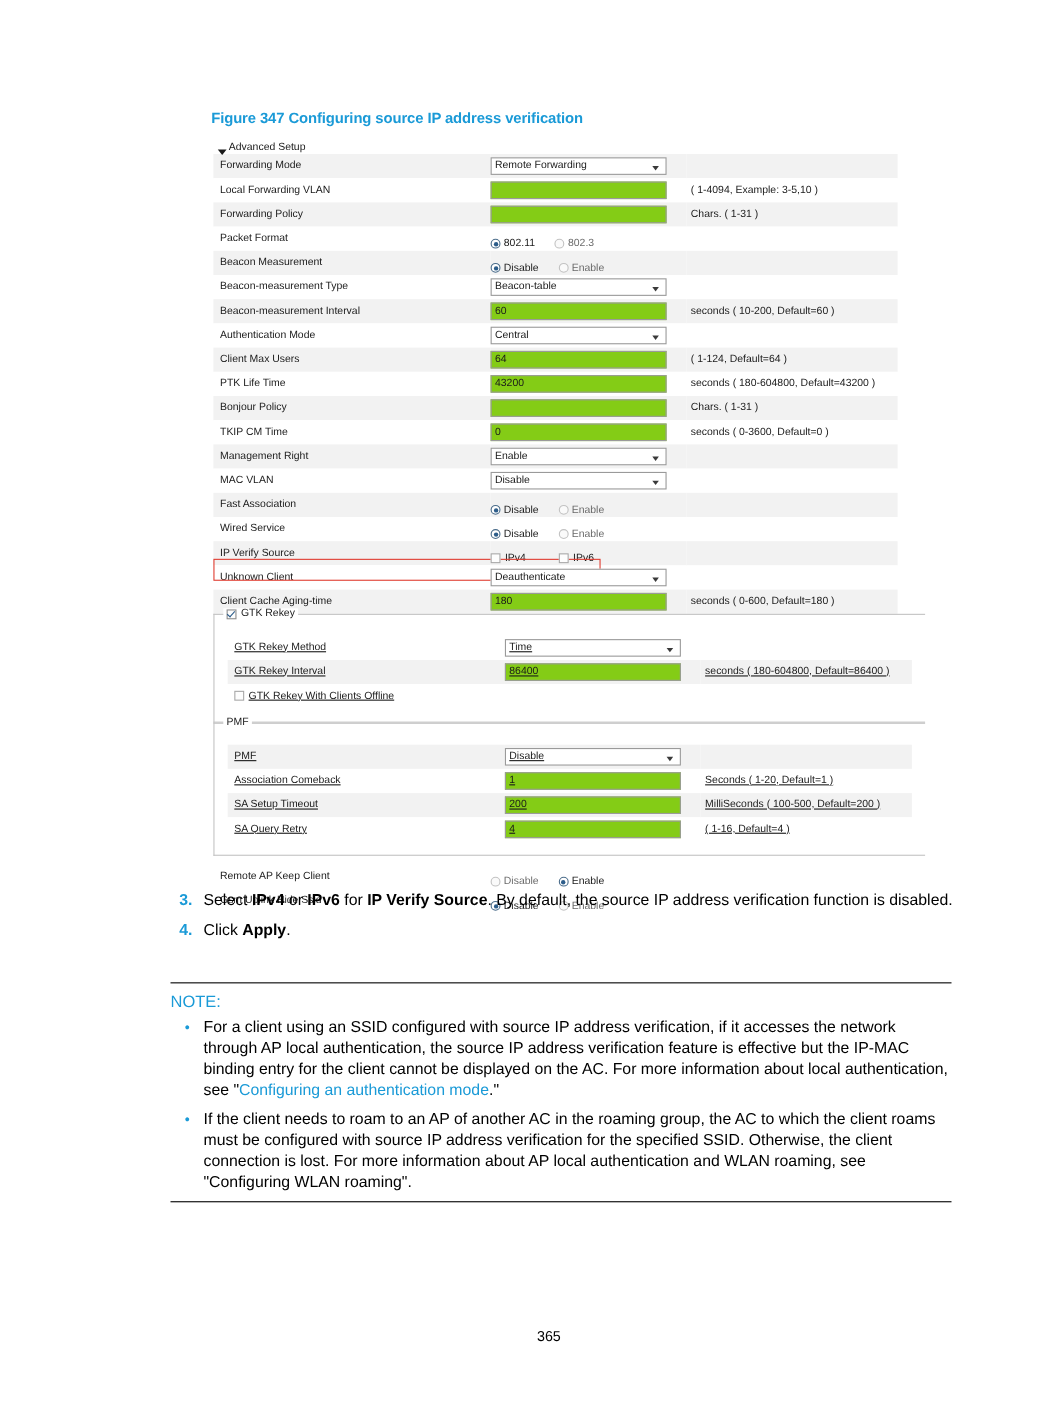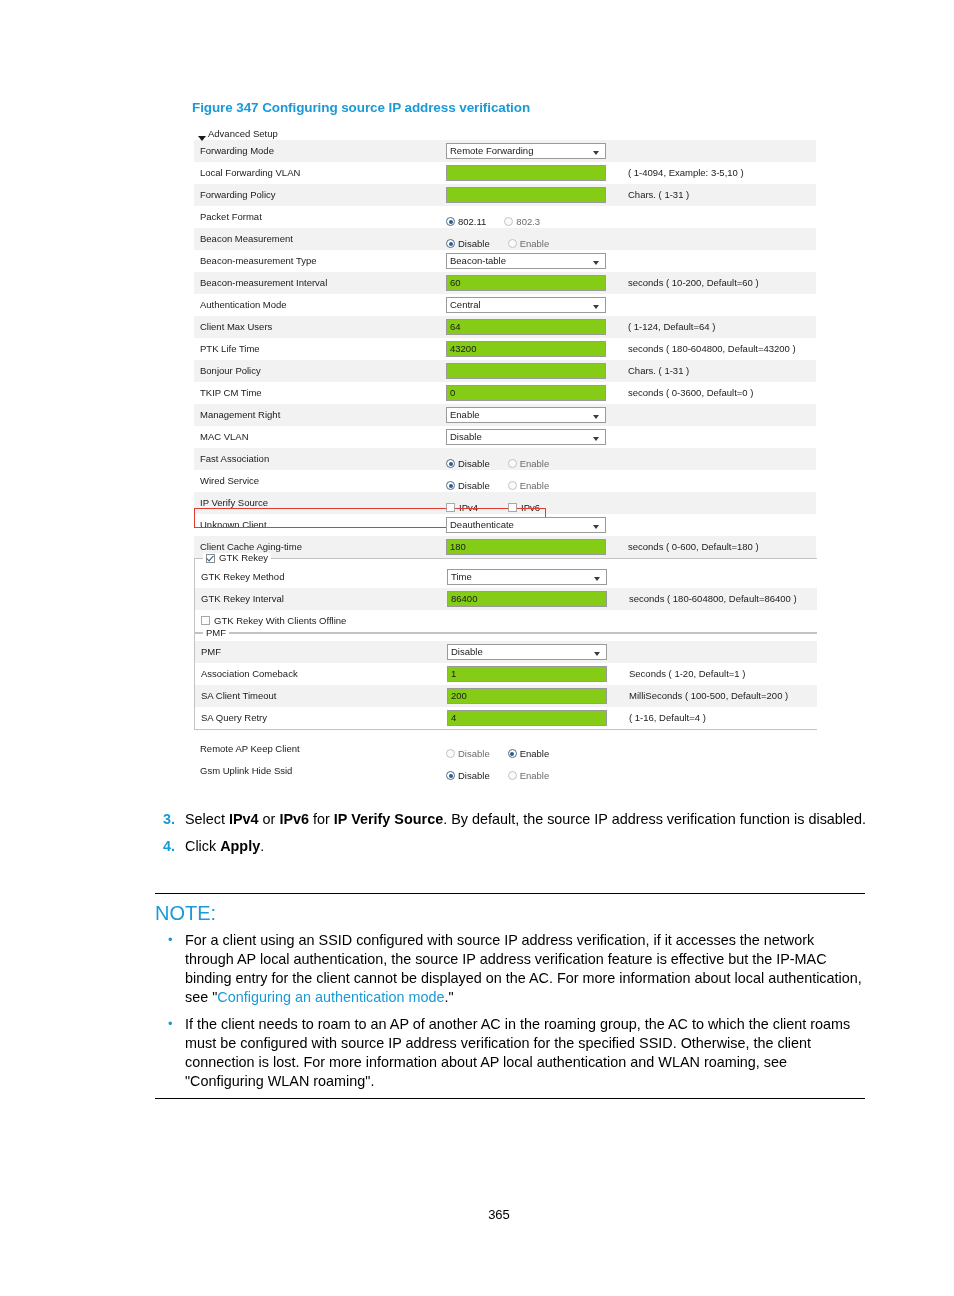--- a/index.html
+++ b/index.html
@@ -164,21 +164,22 @@
     box-sizing: border-box;
     pointer-events: none;
   }
 
   
   .fs {
     position: relative;
     border: 1px solid #c3c3c3;
     border-right: none;
     margin: 0;
-    padding: 0;
+    padding: 12px;
+    text-decoration: underline;
   }
   .fs-legend {
     position: absolute;
     top: -6px;
     left: 8px;
     background: #ffffff;
     padding: 0 3px;
     display: flex;
     align-items: center;
     font-size: 9.5px;
@@ -219,21 +220,21 @@
 
   .note-wrap {
     position: absolute;
     left: 155px;
     top: 893px;
     width: 710px;
   }
   .rule { border-top: 1.3px solid #000; width: 710px; }
   .note-title {
     color: #1a9ad7;
-    font-size: 20px;
+    font-size: 15px;
     margin-top: 8px;
     margin-bottom: 6px;
   }
   .note-list { margin: 0; padding: 0; list-style: none; }
   .note-item {
     display: flex;
     font-size: 14.4px;
     line-height: 1.33;
     margin-bottom: 7px;
   }
@@ -500,21 +501,21 @@
               <td class="c-hint"></td>
             </tr>
             <tr class="row plain">
               <td class="c-label">Association Comeback</td>
               <td class="c-ctrl">
                 <div class="txt">1</div>
               </td>
               <td class="c-hint">Seconds ( 1-20, Default=1 )</td>
             </tr>
             <tr class="row alt">
-              <td class="c-label">SA Client Timeout</td>
+              <td class="c-label">SA Setup Timeout</td>
               <td class="c-ctrl">
                 <div class="txt">200</div>
               </td>
               <td class="c-hint">MilliSeconds ( 100-500, Default=200 )</td>
             </tr>
             <tr class="row plain">
               <td class="c-label">SA Query Retry</td>
               <td class="c-ctrl">
                 <div class="txt">4</div>
               </td>

